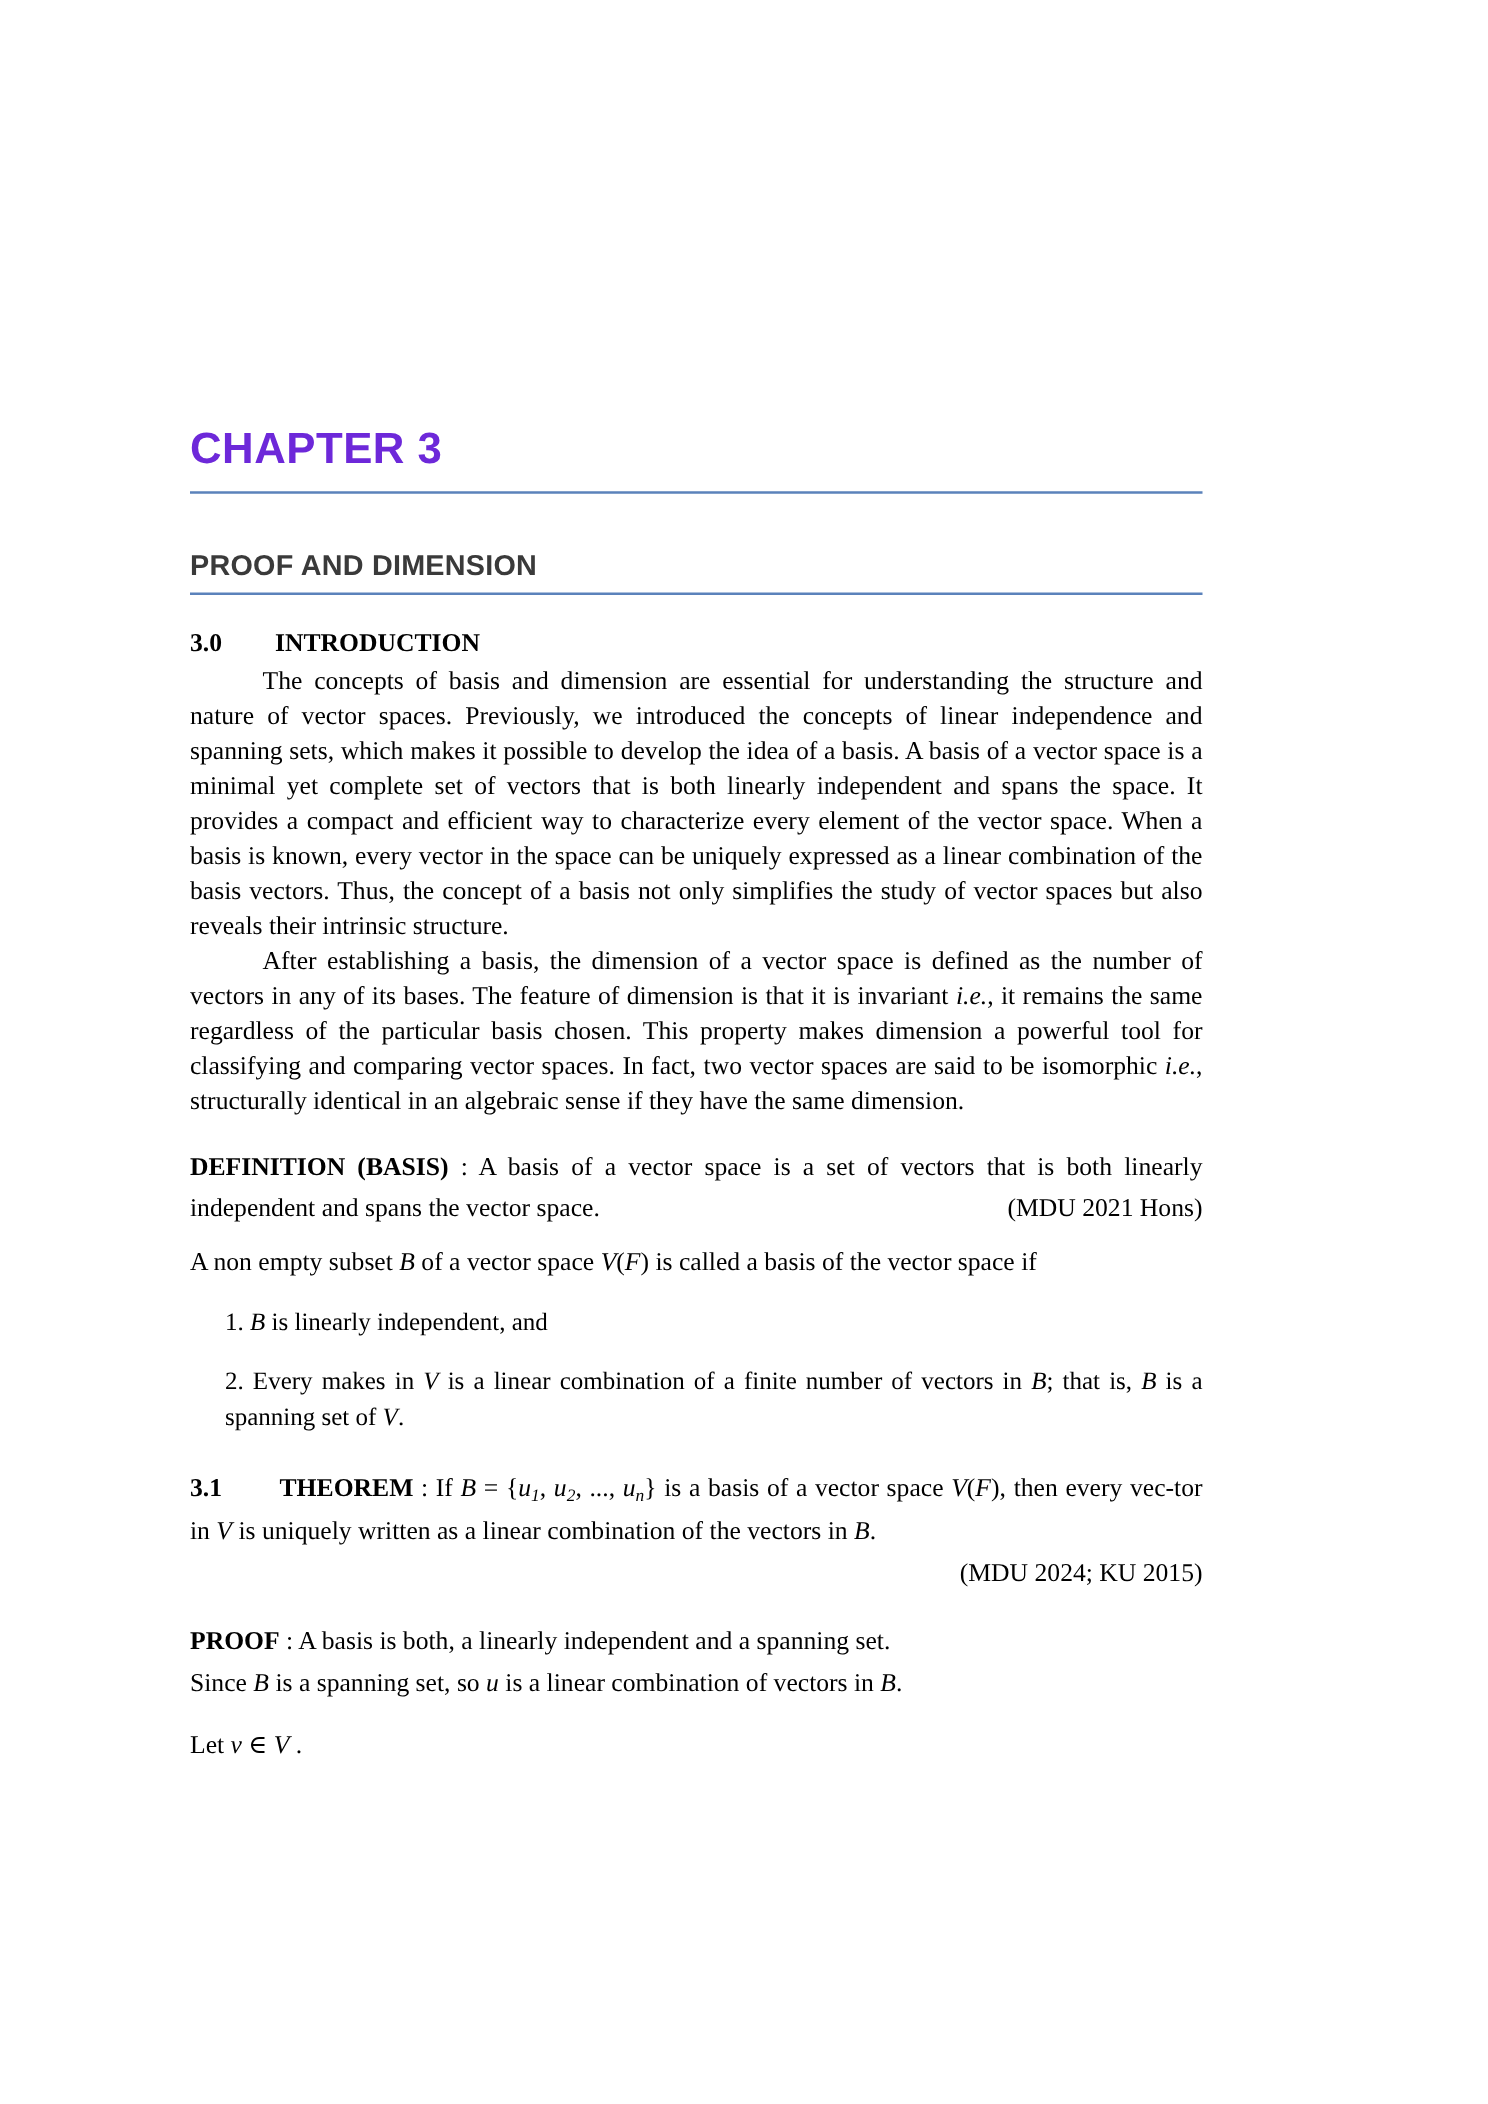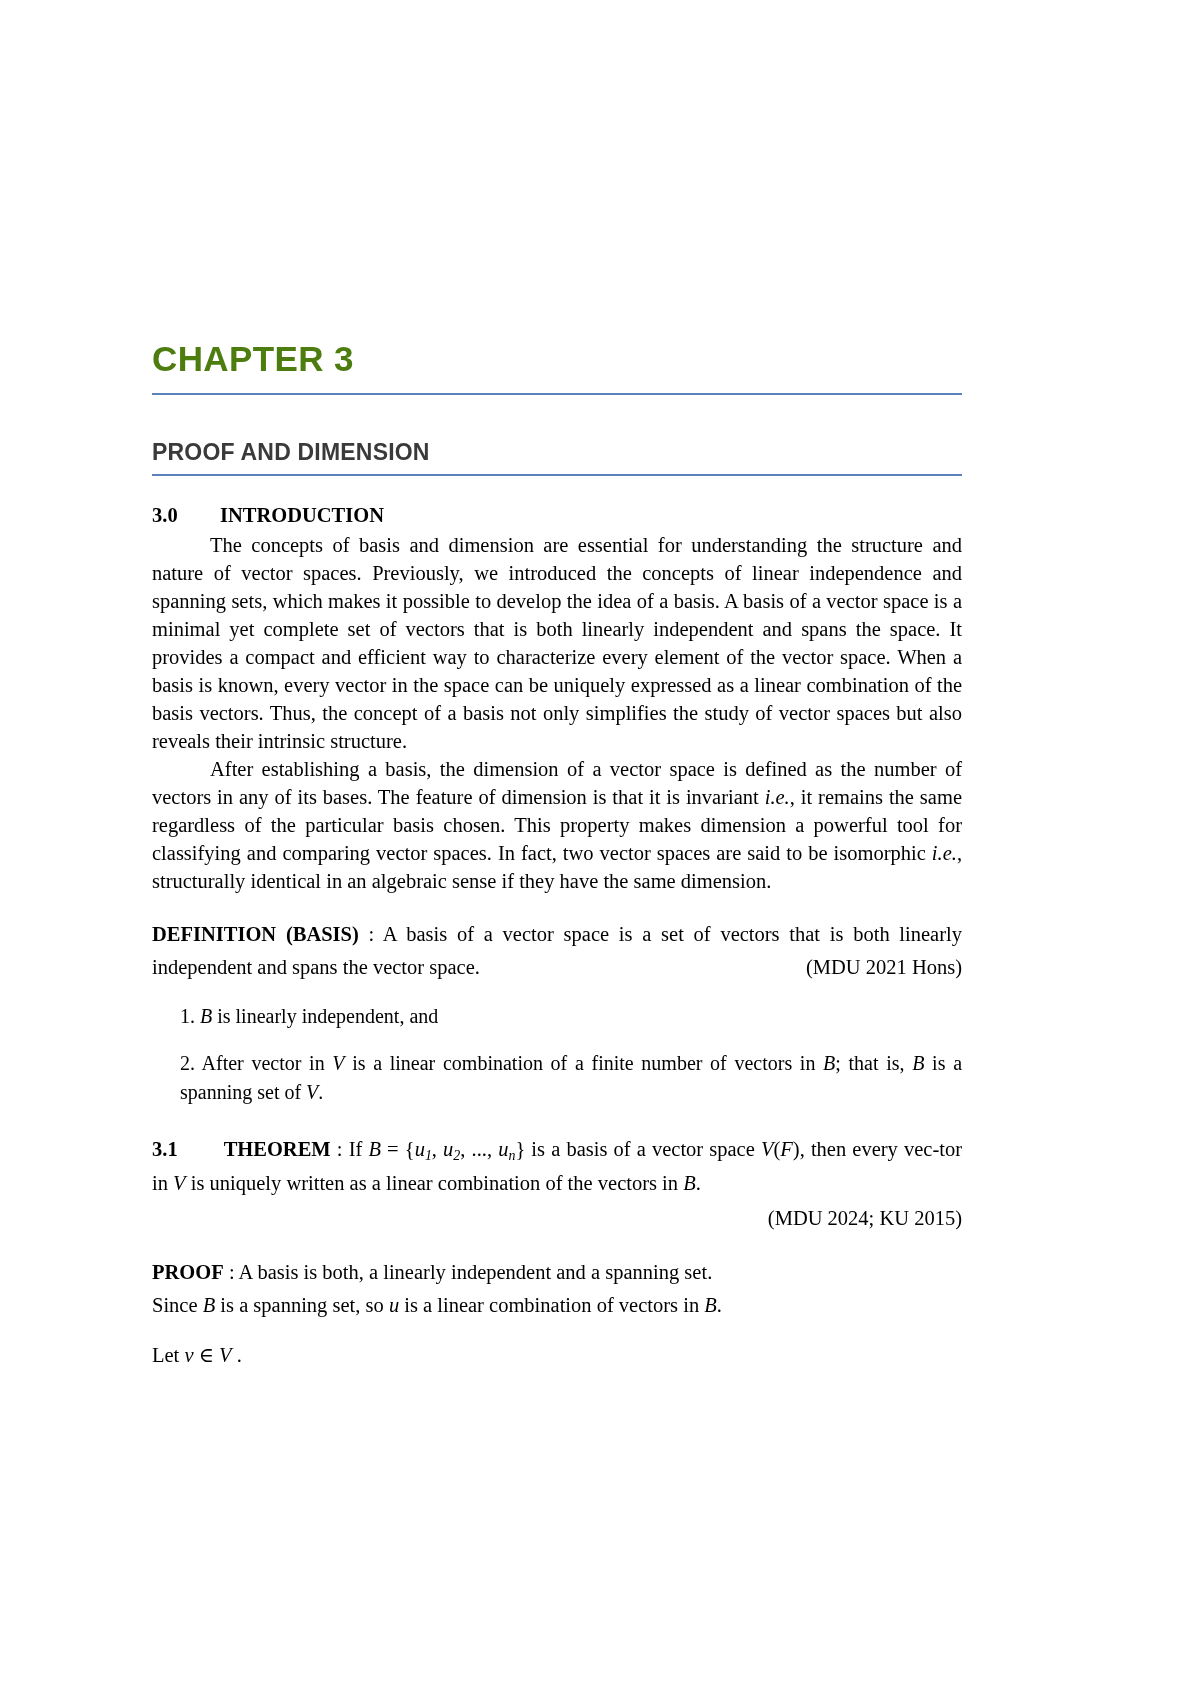--- a/index.html
+++ b/index.html
@@ -29,21 +29,21 @@
     top: 340px;
     width: 810px;
   }
 
   
   .chapter-title {
     font-family: "Liberation Sans", "DejaVu Sans", sans-serif;
     font-size: 35px;
     font-weight: bold;
     letter-spacing: 0.4px;
-    color: #4d7c0f;
+    color: #6d28d9;
     line-height: 1.1;
     margin: 0 0 14px 0;
     padding: 0;
   }
   .rule {
     height: 0;
     border: 0;
     border-top: 2.2px solid #5b82bb;
     margin: 0;
     width: 100%;
@@ -133,24 +133,25 @@
       <span class="num">3.0</span>
       <span>INTRODUCTION</span>
     </div>
 
     <p class="body">The concepts of basis and dimension are essential for understanding the structure and nature of vector spaces. Previously, we introduced the concepts of linear independence and spanning sets, which makes it possible to develop the idea of a basis. A basis of a vector space is a minimal yet complete set of vectors that is both linearly independent and spans the space. It provides a compact and efficient way to characterize every element of the vector space. When a basis is known, every vector in the space can be uniquely expressed as a linear combination of the basis vectors. Thus, the concept of a basis not only simplifies the study of vector spaces but also reveals their intrinsic structure.</p>
 
     <p class="body"><span>After establishing a basis, the dimension of a vector space is defined as the number of vectors in any of its bases. The feature of dimension is that it is invariant </span><i>i.e.</i><span>, it remains the same regardless of the particular basis chosen. This property makes dimension a powerful tool for classifying and comparing vector spaces. In fact, two vector spaces are said to be isomorphic </span><i>i.e.</i><span>, structurally identical in an algebraic sense if they have the same dimension.</span></p>
 
     <p class="block clearfix"><b>DEFINITION (BASIS)</b><span> : </span><span>A basis of a vector space is a set of vectors that is both linearly independent and spans the vector space.</span><span class="inline-right">(MDU 2021 Hons)</span></p>
 
+    <p class="tight"><span>A non empty subset </span><i class="math">B</i><span> of a vector space </span><i class="math">V</i><span>(</span><i class="math">F</i><span>)</span><span> is called a basis of the vector space if</span></p>
 
     <p class="list-item"><span>1.</span> <i class="math">B</i><span> is linearly independent, and</span></p>
 
-    <p class="list-item" style="padding-left:28px; text-indent:0;"><span>2.</span><span> After vector in </span><i class="math">V</i><span> is a linear combination of a finite number of vectors in </span><i class="math">B</i><span>; that is, </span><i class="math">B</i><span> is a spanning set of </span><i class="math">V</i><span>.</span></p>
+    <p class="list-item" style="padding-left:28px; text-indent:0;"><span>2.</span><span> Every makes in </span><i class="math">V</i><span> is a linear combination of a finite number of vectors in </span><i class="math">B</i><span>; that is, </span><i class="math">B</i><span> is a spanning set of </span><i class="math">V</i><span>.</span></p>
 
     <p class="block" style="margin-top:26px;"><b>3.1</b><span style="display:inline-block;width:46px;"></span><b>THEOREM</b><span> : </span><span>If </span><i class="math">B</i><span> = {</span><i class="math">u</i><sub>1</sub>, <i class="math">u</i><sub>2</sub><span>, ..., </span><i class="math">u</i><sub>n</sub><span>}</span><span> is a basis of a vector space </span><i class="math">V</i><span>(</span><i class="math">F</i><span>)</span><span>, then every vec-tor in </span><i class="math">V</i><span> is uniquely written as a linear combination of the vectors in </span><i class="math">B</i><span>.</span></p>
 
     <span class="right-ref">(MDU 2024; KU 2015)</span>
 
     <p class="block" style="margin-top:26px;"><b>PROOF</b><span> : </span><span>A basis is both, a linearly independent and a spanning set.</span></p>
 
     <p class="tight" style="margin-top:2px;"><span>Since </span><i class="math">B</i><span> is a spanning set, so </span><i class="math">u</i><span> is a linear combination of  vectors in </span><i class="math">B</i><span>.</span></p>
 
     <p class="tight" style="margin-top:20px;"><span>Let </span><i class="math">v</i><span class="math-up"> ∈ </span><i class="math">V</i><span> .</span></p>

